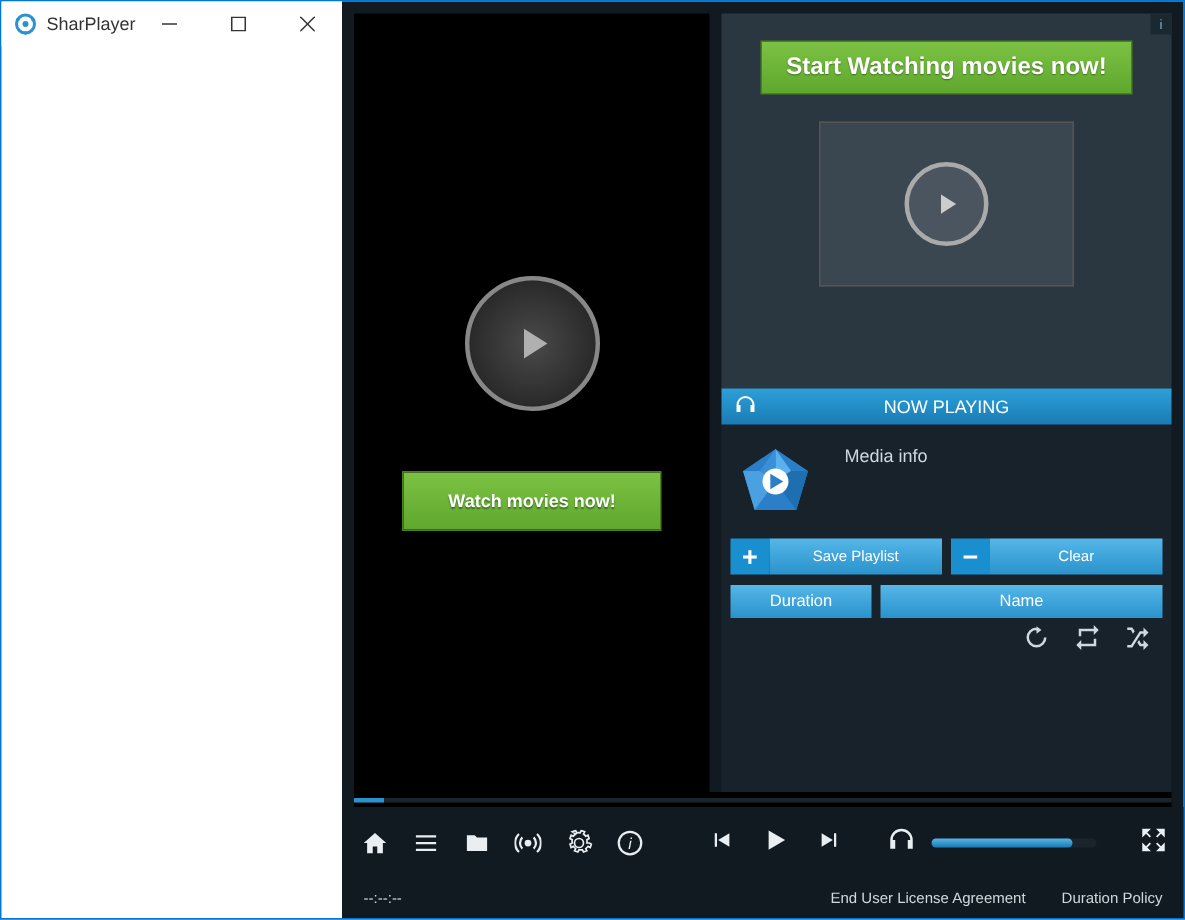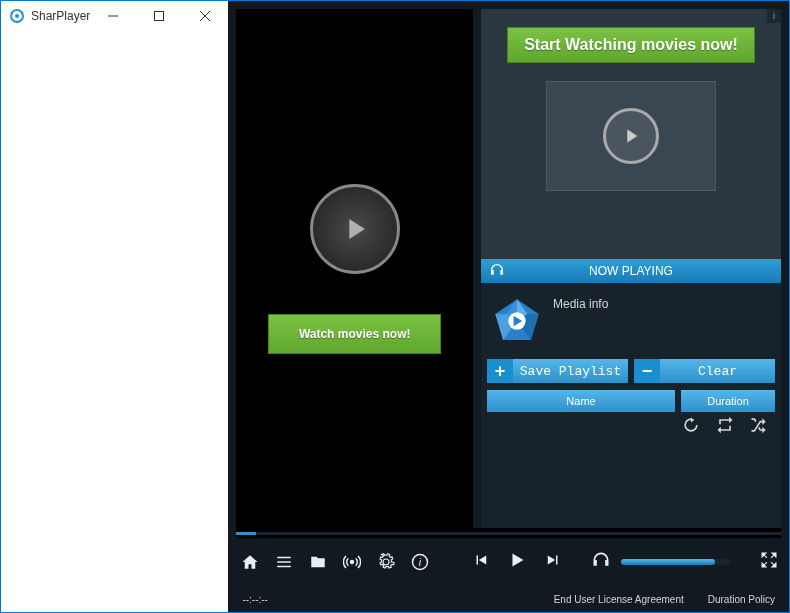--- a/index.html
+++ b/index.html
@@ -24,25 +24,25 @@
 .ad-play-box { width: 170px; height: 110px; background: #3a4650; border: 1px solid #555; display: flex; align-items: center; justify-content: center; }
 .ad-play { width: 56px; height: 56px; border-radius: 50%; border: 3px solid #aaa; background: #4a5560; display: flex; align-items: center; justify-content: center; }
 .ad-play svg { fill: #ccc; }
 .below-ad { flex: 1; background: #18222a; }
 .now-playing-hdr { height: 24px; background: linear-gradient(#2d9fd8, #1a7bb5); display: flex; align-items: center; padding: 0 8px; color: #fff; font-size: 12px; }
 .np-icon { width: 20px; margin-right: auto; }
 .np-label { position: absolute; left: 50%; transform: translateX(-50%); }
 .now-playing-hdr { position: relative; }
 .media-info-row { display: flex; align-items: center; padding: 10px; height: 75px; }
 .diamond-icon { width: 52px; height: 52px; position: relative; }
-.media-text { color: #cfd8dc; font-size: 12px; margin-left: 10px; align-self: flex-start; margin-top: 4px; }
+.media-text { color: #cfd8dc; font-size: 12px; margin-left: 20px; align-self: flex-start; margin-top: 4px; }
 .playlist-controls { display: flex; gap: 6px; padding: 0 6px; height: 26px; }
 .pl-btn { display: flex; align-items: center; flex: 1; }
 .pl-icon { width: 26px; height: 24px; background: #1a8fd0; color: #fff; display: flex; align-items: center; justify-content: center; font-size: 18px; font-weight: bold; }
-.pl-label { flex: 1; height: 24px; background: linear-gradient(#55b6e8, #2a92cc); color: #fff; font-size: 13px; display: flex; align-items: center; justify-content: center; font-family: Liberation Mono, monospace; }
+.pl-label { flex: 1; height: 24px; background: linear-gradient(#55b6e8, #2a92cc); color: #fff; font-size: 10px; display: flex; align-items: center; justify-content: center; }
 .table-hdr { display: flex; margin-top: 6px; padding: 0 6px; gap: 6px; }
 .th { height: 22px; background: linear-gradient(#55b6e8, #2a92cc); color: #fff; font-size: 11px; display: flex; align-items: center; justify-content: center; }
 .th.name { flex: 2; }
 .th.dur { flex: 1; }
 .side-extra { height: 30px; display: flex; justify-content: flex-end; align-items: center; gap: 14px; padding: 0 12px; margin-top: auto; }
 .side-extra svg { fill: #cfd8dc; }
 .progress-row { height: 10px; background: #000; position: relative; margin: 0 8px; }
 .progress-track { position: absolute; left: 0; top: 4px; width: 100%; height: 3px; background: #1a242c; }
 .progress-fill { position: absolute; left: 0; top: 4px; height: 3px; background: #2a92cc; width: 20px; }
 .controls-bar { height: 48px; background: #111a20; display: flex; align-items: center; padding: 0 10px; }
@@ -146,22 +146,22 @@
             <div class="pl-btn">
               <div class="pl-icon">+</div>
               <div class="pl-label">Save Playlist</div>
             </div>
             <div class="pl-btn">
               <div class="pl-icon">−</div>
               <div class="pl-label">Clear</div>
             </div>
           </div>
           <div class="table-hdr">
+            <div class="th dur">Duration</div>
             <div class="th name">Name</div>
-            <div class="th dur">Duration</div>
           </div>
           <div class="side-extra">
             <span><svg width="20" height="20" viewBox="0 0 24 24">
                   <path d="M12 4a8 8 0 108 8h-2a6 6 0 11-6-6V3l4 3-4 3V6z" fill="#cfd8dc"></path>
                 </svg></span>
             <span><svg width="20" height="20" viewBox="0 0 24 24">
                   <path d="M7 7h10v3l4-4-4-4v3H5v6h2zm10 10H7v-3l-4 4 4 4v-3h12v-6h-2z" fill="#cfd8dc"></path>
                 </svg></span>
             <span><svg width="20" height="20" viewBox="0 0 24 24">
                   <path d="M16 4l4 4-4 4V9h-2L7 20H3v-2h3l7-11h3V4zm0 10l4 4-4 4v-3h-3l-2-3 1.5-2L14 17h2v-3zM3 4h4l2 3-1.5 2L6 6H3V4z" fill="#cfd8dc"></path>

